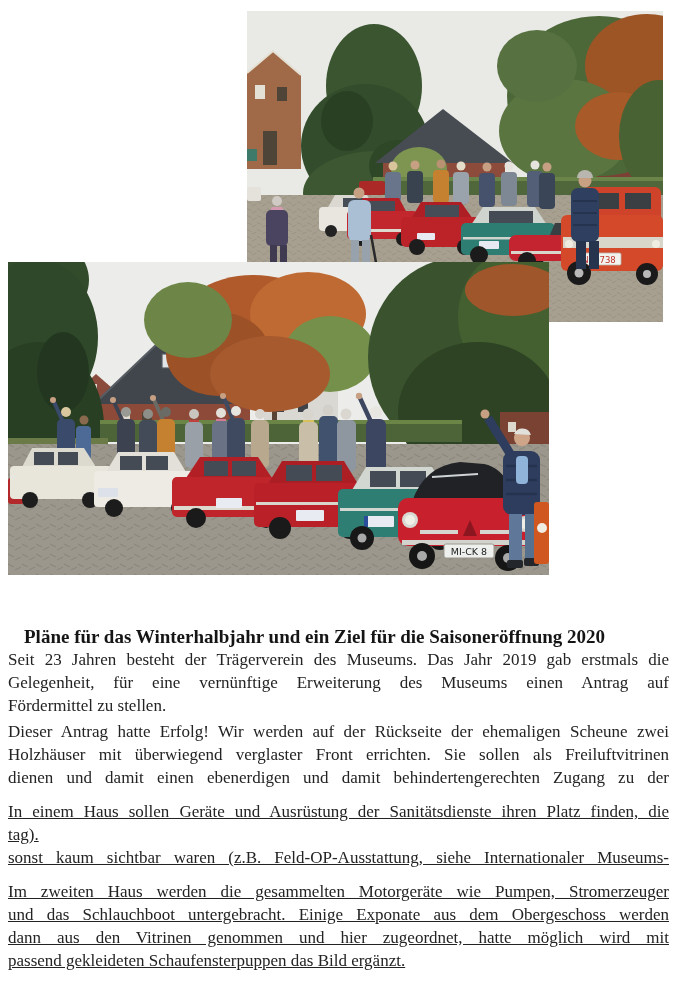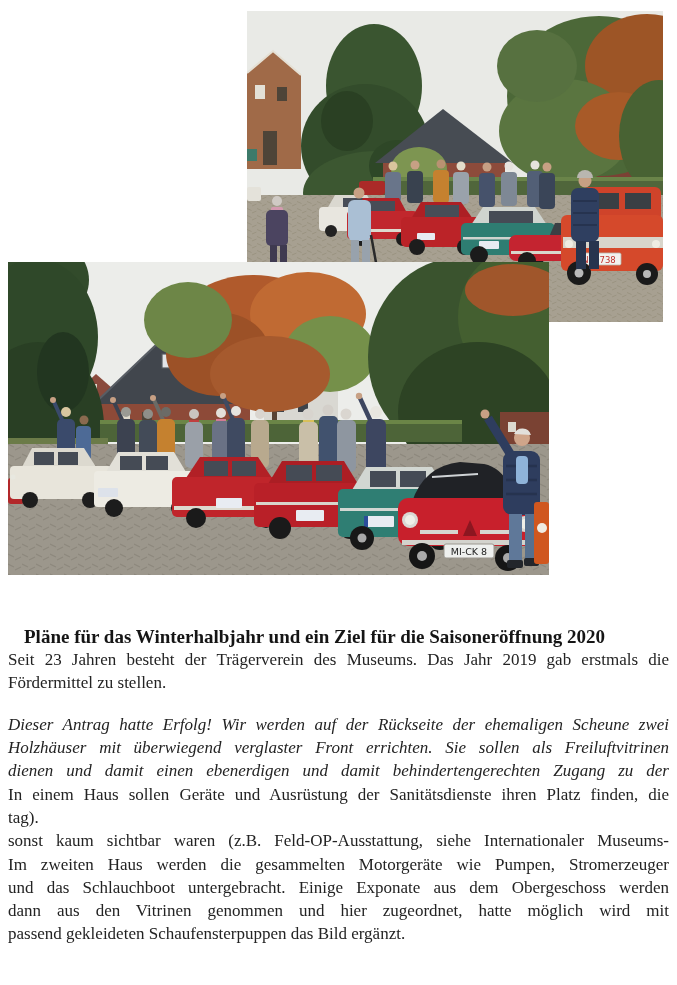--- a/index.html
+++ b/index.html
@@ -7,22 +7,22 @@
         font-family:"Liberation Serif", serif;}
   .photo{position:absolute;display:block;margin:0;padding:0;line-height:0;}
   .photo-top{left:247px;top:11px;width:416px;height:311px;z-index:1;}
   .photo-bottom{left:8px;top:262px;width:541px;height:313px;z-index:2;}
   .headline{position:absolute;left:8px;top:610px;width:665px;margin:16px;
             font-size:19px;font-weight:700;color:#151515;white-space:nowrap;
             letter-spacing:0px;z-index:3;}
   .text-block{position:absolute;left:8px;top:648px;width:661px;color:#232323;
               font-size:17px;line-height:23px;z-index:3;}
   .para{margin:0;}
-  .para.gap-small{margin-top:19px;font-style:italic;}
-  .para.gap{margin-top:1px;}
+  .para.gap-small{margin-top:3px;}
+  .para.gap{margin-top:11px;text-decoration:underline;}
   .line{text-align:justify;text-align-last:justify;}
   .line.last{text-align-last:left;}
   svg text{font-family:"DejaVu Sans", sans-serif;}
 </style>
 </head>
 <body>
 
 <div class="page">
 
   <figure class="photo photo-top">
@@ -444,20 +444,21 @@
         <circle cx="534" cy="266" r="5" fill="#efece2"></circle>
       </g>
     </svg>
   </figure>
 
   <h1 class="headline">Pläne für das Winterhalbjahr und ein Ziel für die Saisoneröffnung 2020</h1>
 
   <div class="text-block">
     <p class="para">
       <span class="line" style="display:block">Seit 23 Jahren besteht der Trägerverein des Museums. Das Jahr 2019 gab erstmals die</span>
+      <span class="line" style="display:block">Gelegenheit, für eine vernünftige Erweiterung des Museums einen Antrag auf</span>
       <span class="line last" style="display:block">Fördermittel zu stellen.</span>
     </p>
     <p class="para gap-small">
       <span class="line" style="display:block">Dieser Antrag hatte Erfolg! Wir werden auf der Rückseite der ehemaligen Scheune zwei</span>
       <span class="line" style="display:block">Holzhäuser mit überwiegend verglaster Front errichten. Sie sollen als Freiluftvitrinen</span>
       <span class="line" style="display:block">dienen und damit einen ebenerdigen und damit behindertengerechten Zugang zu der</span>
     </p>
     <p class="para gap">
       <span class="line" style="display:block">In einem Haus sollen Geräte und Ausrüstung der Sanitätsdienste ihren Platz finden, die</span>
       <span class="line last" style="display:block">tag).</span>

